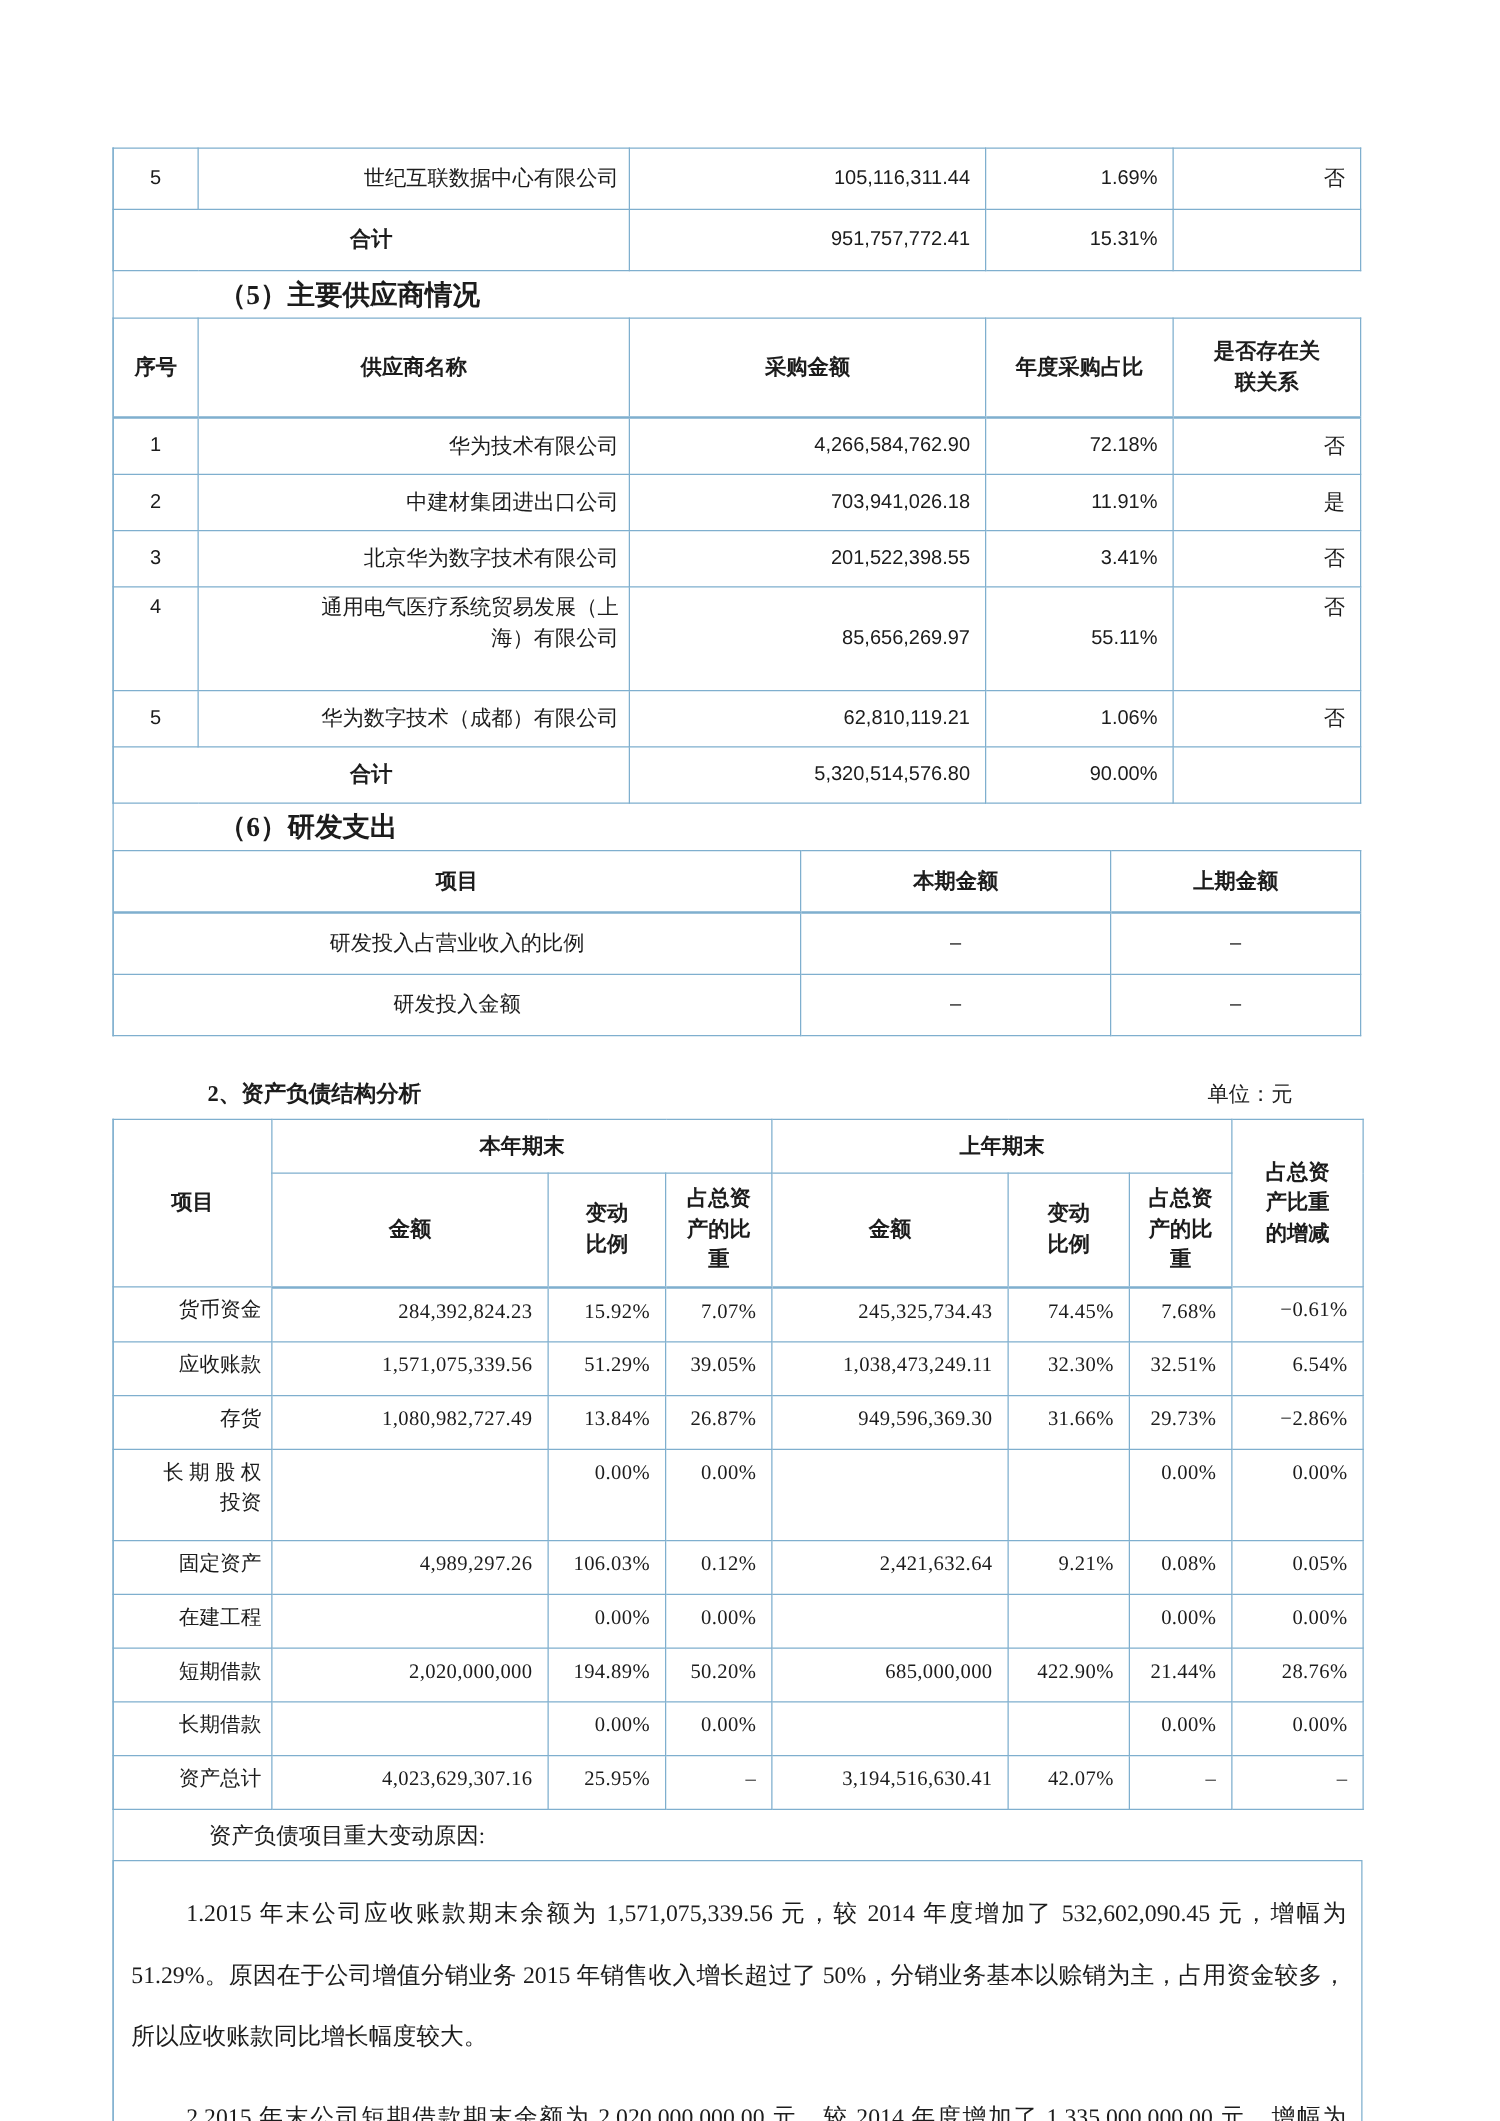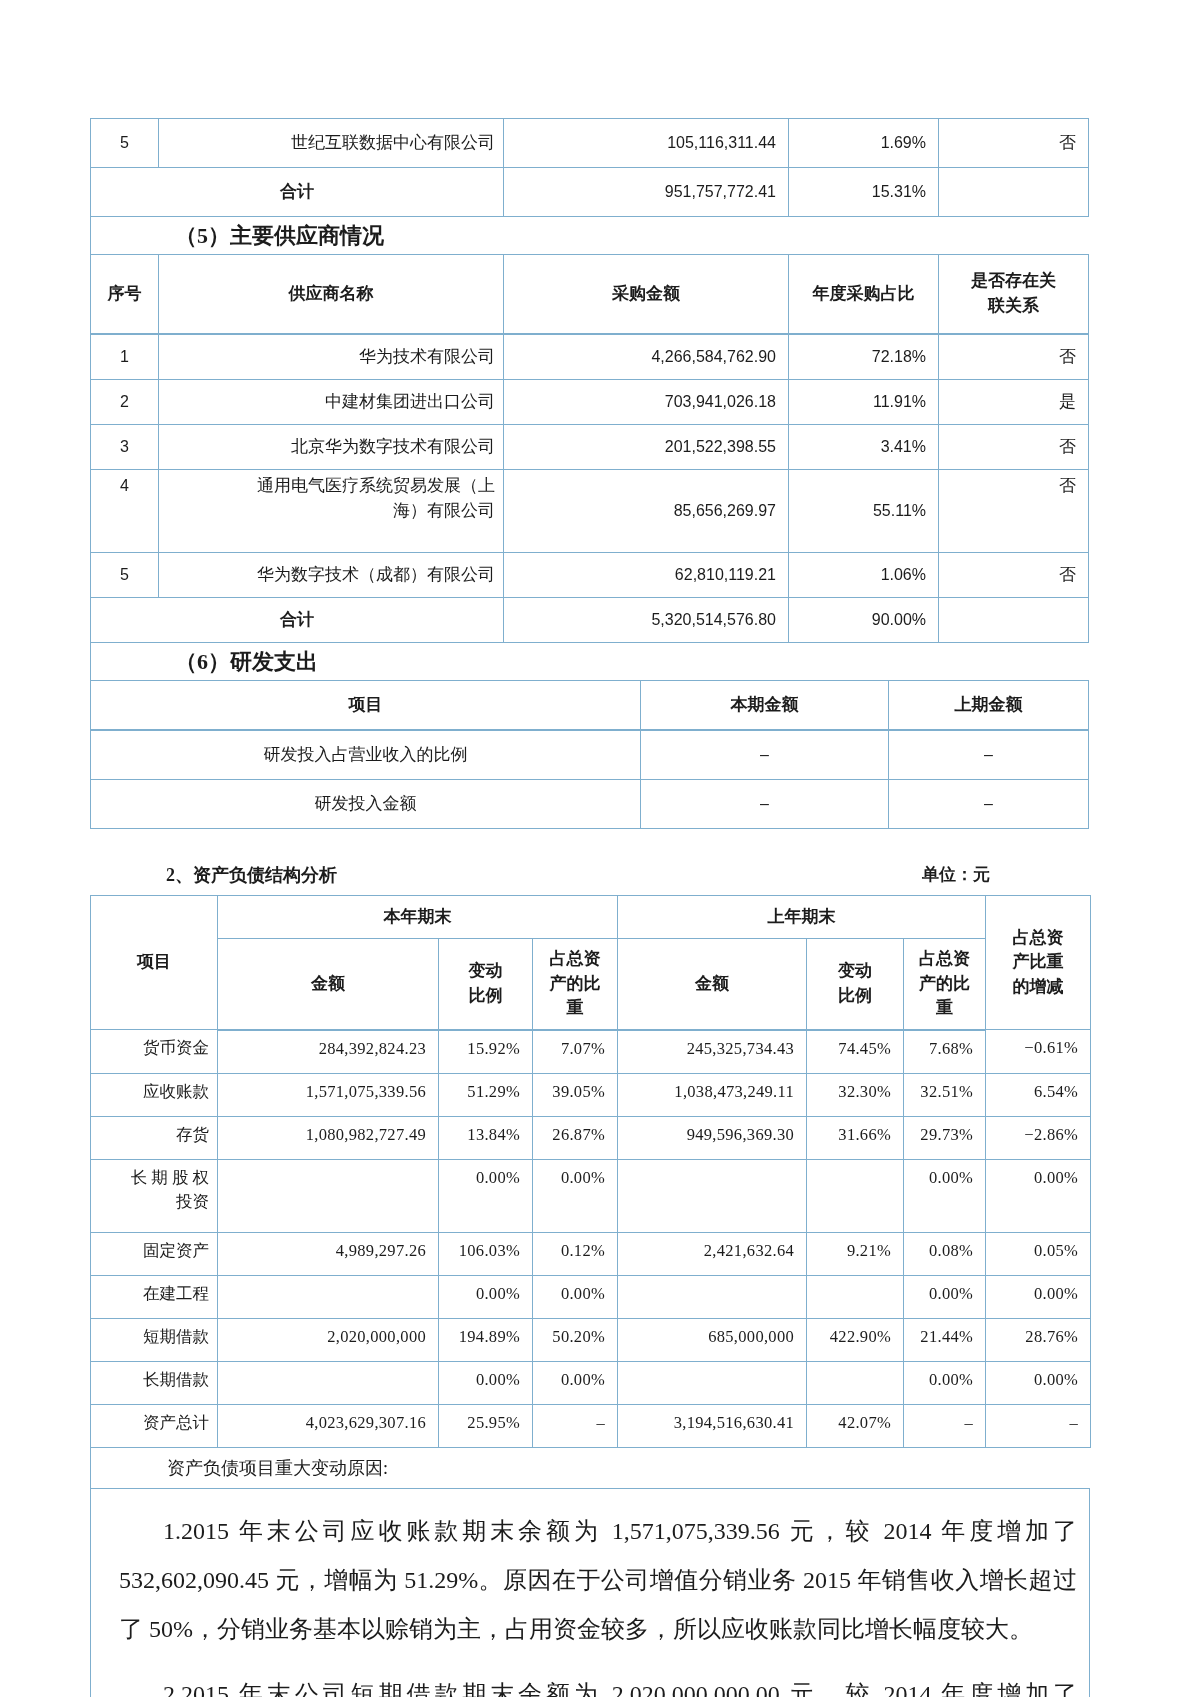--- a/index.html
+++ b/index.html
@@ -35,38 +35,38 @@
   .t-supplier td{height:36px;}
   .t-supplier th{height:70px;border-bottom:2px solid var(--border);}
   .t-supplier tr.tall td{height:74px;}
 
   
   .t-rd{width:998px;}
   .t-rd th,.t-rd td{height:40px;}
   .t-rd th{border-bottom:2px solid var(--border);}
 
   
-  .analysis-head{display:flex;align-items:flex-start;margin:34px 0 8px 0;}
+  .analysis-head{display:flex;align-items:center;margin:34px 0 8px 0;}
   .analysis-head .a-title{font-size:18px;font-weight:bold;margin-left:76px;}
-  .analysis-head .a-unit{font-size:17px;font-weight:bold;margin-left:auto;margin-right:100px;}
+  .analysis-head .a-unit{font-size:17px;font-weight:normal;margin-left:auto;margin-right:56px;}
 
   
   .t-balance{width:1000px;}
   .t-balance th{font-size:17px;}
   .t-balance th.grp{height:34px;}
   .t-balance th.sub{height:auto;padding-top:8px;padding-bottom:8px;}
   .t-balance tr.hdr2 th{border-bottom:2px solid var(--border);}
   .t-balance td{height:32px;font-size:16.5px;vertical-align:top;padding-top:6px;}
   .t-balance td.num{letter-spacing:0.3px;}
   .t-balance tr.tall td{height:62px;margin-left:32px;}
 
   
   .note-title{font-size:18px;margin:8px 0 8px 76px;line-height:24px;}
   .note-box{border:1px solid var(--border);margin-left:-1px;width:972px;padding:10px 12px 22px 14px;}
-  .note-box p{margin:8px 0 0 14px;font-size:24px;line-height:49px;text-align:justify;text-indent:44px;}
+  .note-box p{margin:8px 0 0 0;font-size:19px;line-height:49px;text-align:justify;text-indent:44px;}
   .note-box p + p{margin-top:16px;}
 </style>
 </head>
 <body>
 
 <div class="doc">
 
   <div class="region">
 
     <table class="t-customer">

